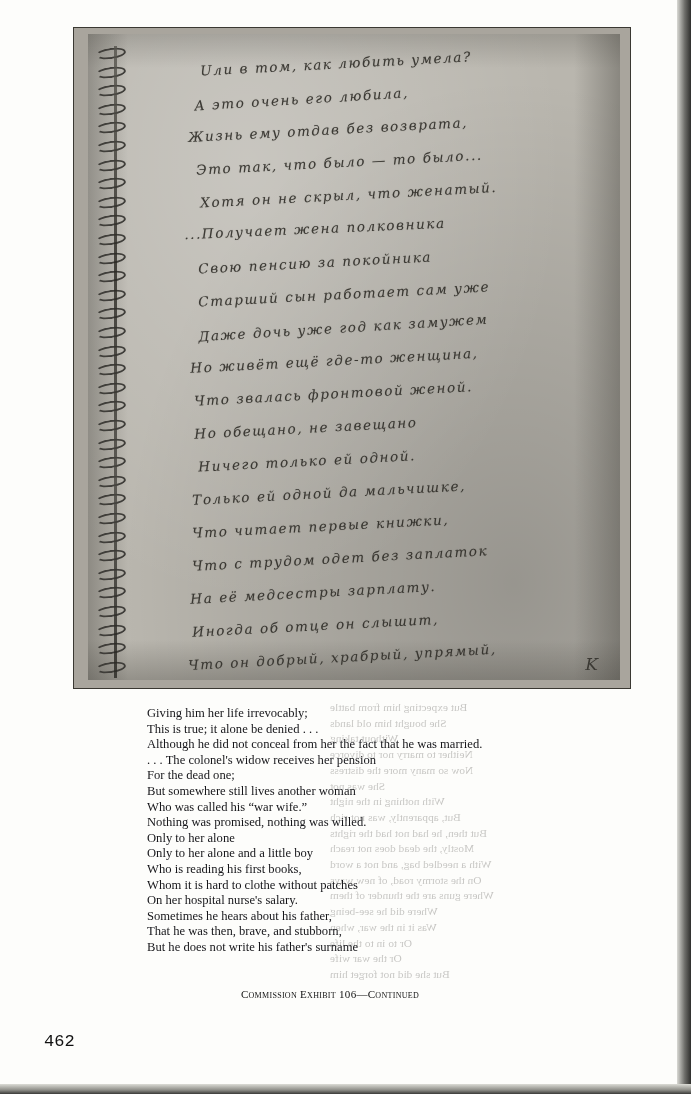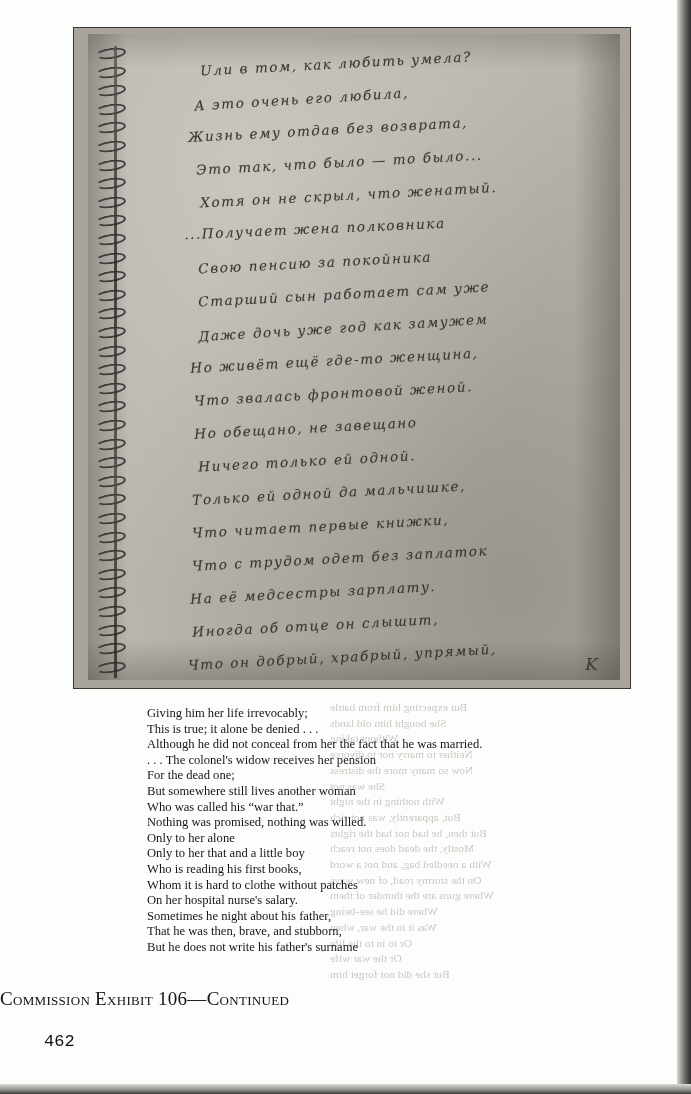--- a/index.html
+++ b/index.html
@@ -147,23 +147,23 @@
     line-height: 15.7px;
     white-space: nowrap;
     text-align: right;
   }
 
   
   .caption {
     position: absolute;
     left: 0; top: 988px;
     width: 660px;
-    text-align: left;
+    text-align: center;
     font-family: "Liberation Serif", serif;
-    font-size: 19px;
+    font-size: 11px;
     color: #111;
     letter-spacing: 0.3px;
   }
   .caption .sc {
     font-variant: small-caps;
   }
 
   
   .folio {
     position: absolute;
@@ -268,28 +268,28 @@
       <div class="gline">But she did not forget him</div>
     </div>
 
   <div class="translation">
       <div class="tline">Giving him her life irrevocably;</div>
       <div class="tline">This is true; it alone be denied . . .</div>
       <div class="tline">Although he did not conceal from her the fact that he was married.</div>
       <div class="tline">. . . The colonel's widow receives her pension</div>
       <div class="tline">For the dead one;</div>
       <div class="tline">But somewhere still lives another woman</div>
-      <div class="tline">Who was called his “war that.”</div>
+      <div class="tline">Who was called his “war wife.”</div>
       <div class="tline">Nothing was promised, nothing was willed.</div>
       <div class="tline">Only to her alone</div>
-      <div class="tline">Only to her that and a little boy</div>
+      <div class="tline">Only to her alone and a little boy</div>
       <div class="tline">Who is reading his first books,</div>
       <div class="tline">Whom it is hard to clothe without patches</div>
       <div class="tline">On her hospital nurse's salary.</div>
-      <div class="tline">Sometimes he night about his father,</div>
+      <div class="tline">Sometimes he hears about his father,</div>
       <div class="tline">That he was then, brave, and stubborn,</div>
       <div class="tline">But he does not write his father's surname</div>
     </div>
 
   <div class="caption">
     <span class="sc">Commission Exhibit 106—Continued</span>
   </div>
 
   <div class="folio">462</div>
 

